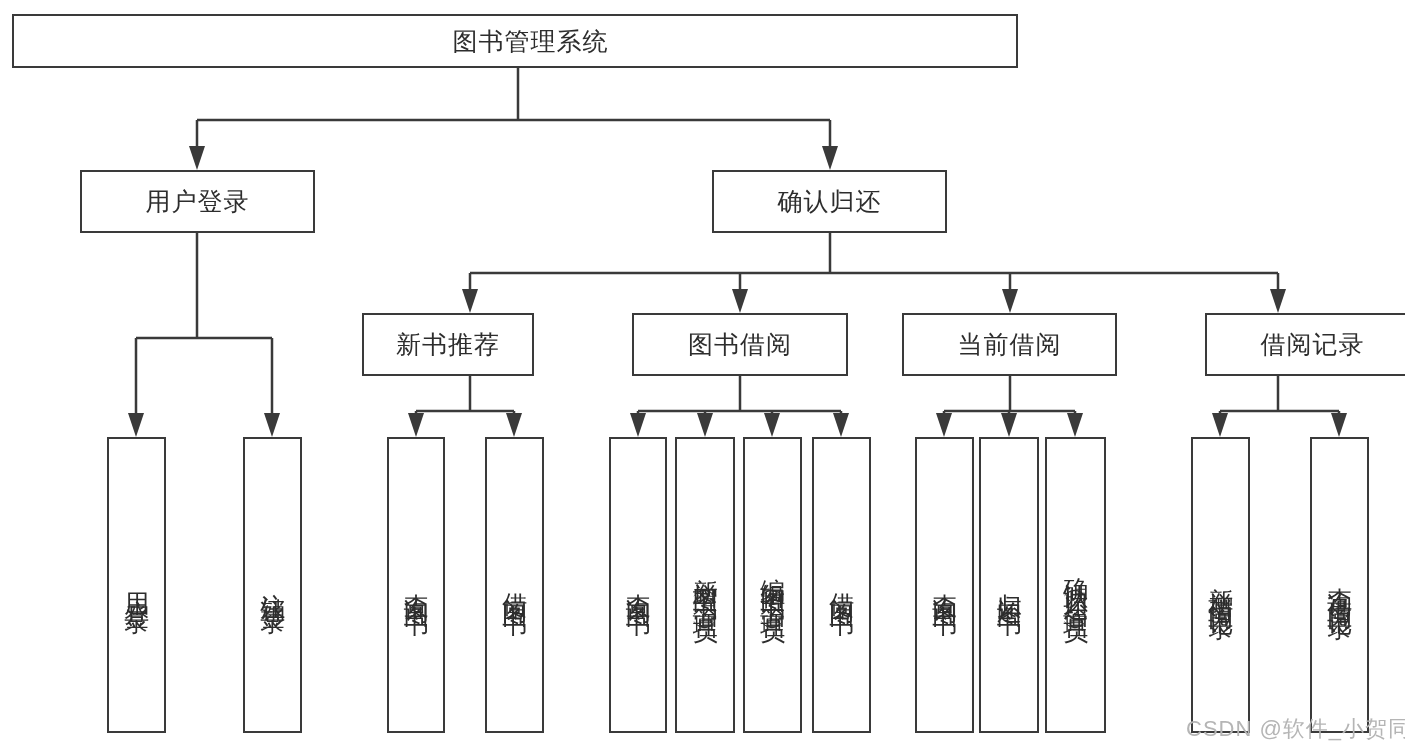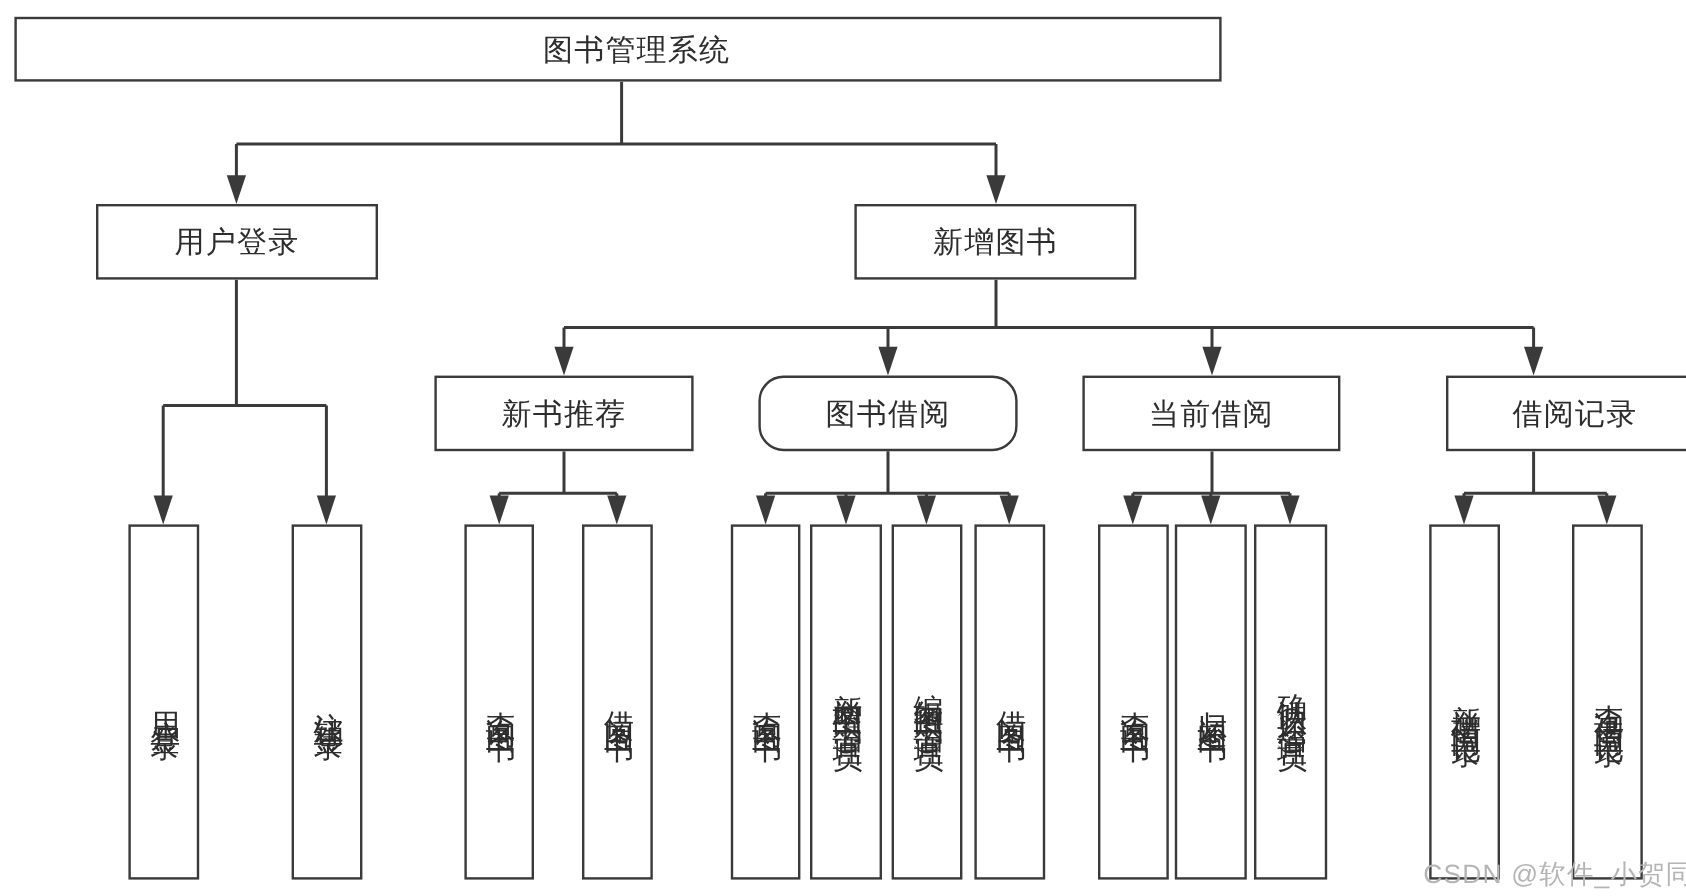--- a/index.html
+++ b/index.html
@@ -47,22 +47,22 @@
     letter-spacing: 6px;
     line-height: 1.1;
     white-space: normal;
   }
   
   .n-root { left: 12px; top: 14px; width: 1006px; height: 54px; padding-left: 31px; }
   
   .n-l2-0 { left: 80px;  width: 235px; }
   .n-l2-1 { left: 712px; width: 235px; }
   
-  .n-l3-0 { left: 362px;  width: 216px; }
-  .n-l3-1 { left: 632px;  width: 216px; border-radius: 21px; }
+  .n-l3-0 { left: 362px;  width: 172px; }
+  .n-l3-1 { left: 632px;  width: 216px; }
   .n-l3-2 { left: 902px;  width: 215px; text-align: right; }
   .n-l3-3 { left: 1205px; width: 215px; }
   
   .n-lf-0  { left: 107px;  width: 59px; }
   .n-lf-1  { left: 243px;  width: 59px; }
   .n-lf-2  { left: 387px;  width: 58px; }
   .n-lf-3  { left: 485px;  width: 59px; }
   .n-lf-4  { left: 609px;  width: 58px; }
   .n-lf-5  { left: 675px;  width: 60px; }
   .n-lf-6  { left: 743px;  width: 59px; }
@@ -124,21 +124,21 @@
       <polygon points="1001,413 1017,413 1009,437"></polygon>
       <polygon points="1067,413 1083,413 1075,437"></polygon>
       <polygon points="1212,413 1228,413 1220,437"></polygon>
       <polygon points="1331,413 1347,413 1339,437"></polygon>
     </g>
   </svg>
 
   <div class="node n-root">图书管理系统</div>
 
   <div class="node hbox n-l2-0">用户登录</div>
-  <div class="node hbox n-l2-1">新增图书</div>
+  <div class="node hbox n-l2-1">确认归还</div>
 
   <div class="node hbox l3 n-l3-0">新书推荐</div>
   <div class="node hbox l3 n-l3-1">图书借阅</div>
   <div class="node hbox l3 n-l3-2">当前借阅</div>
   <div class="node hbox l3 n-l3-3">借阅记录</div>
 
   <div class="node leaf n-lf-0">用户登录</div>
   <div class="node leaf n-lf-1">注销登录</div>
   <div class="node leaf n-lf-2">查询图书</div>
   <div class="node leaf n-lf-3">借阅图书</div>

